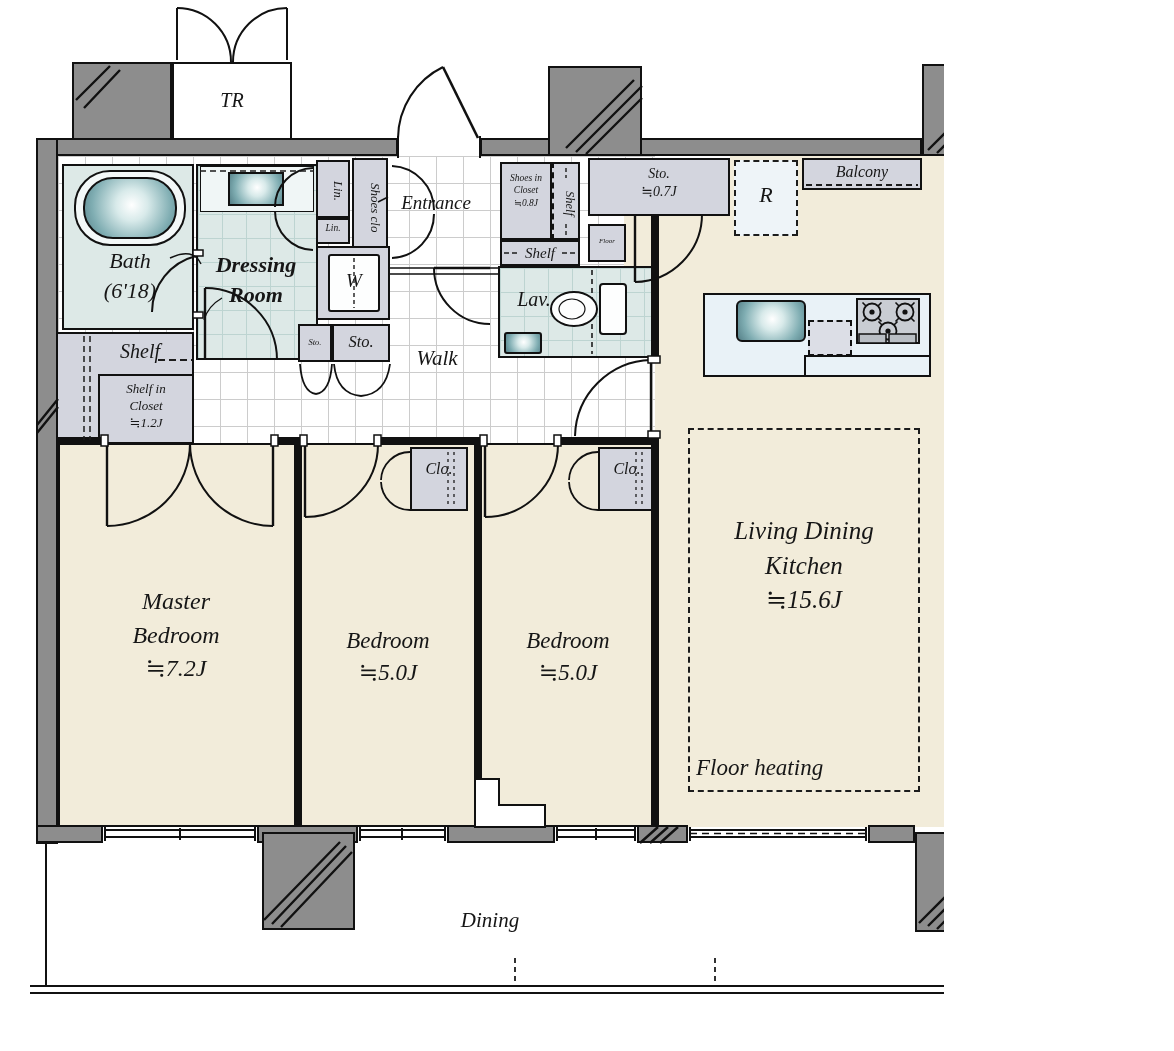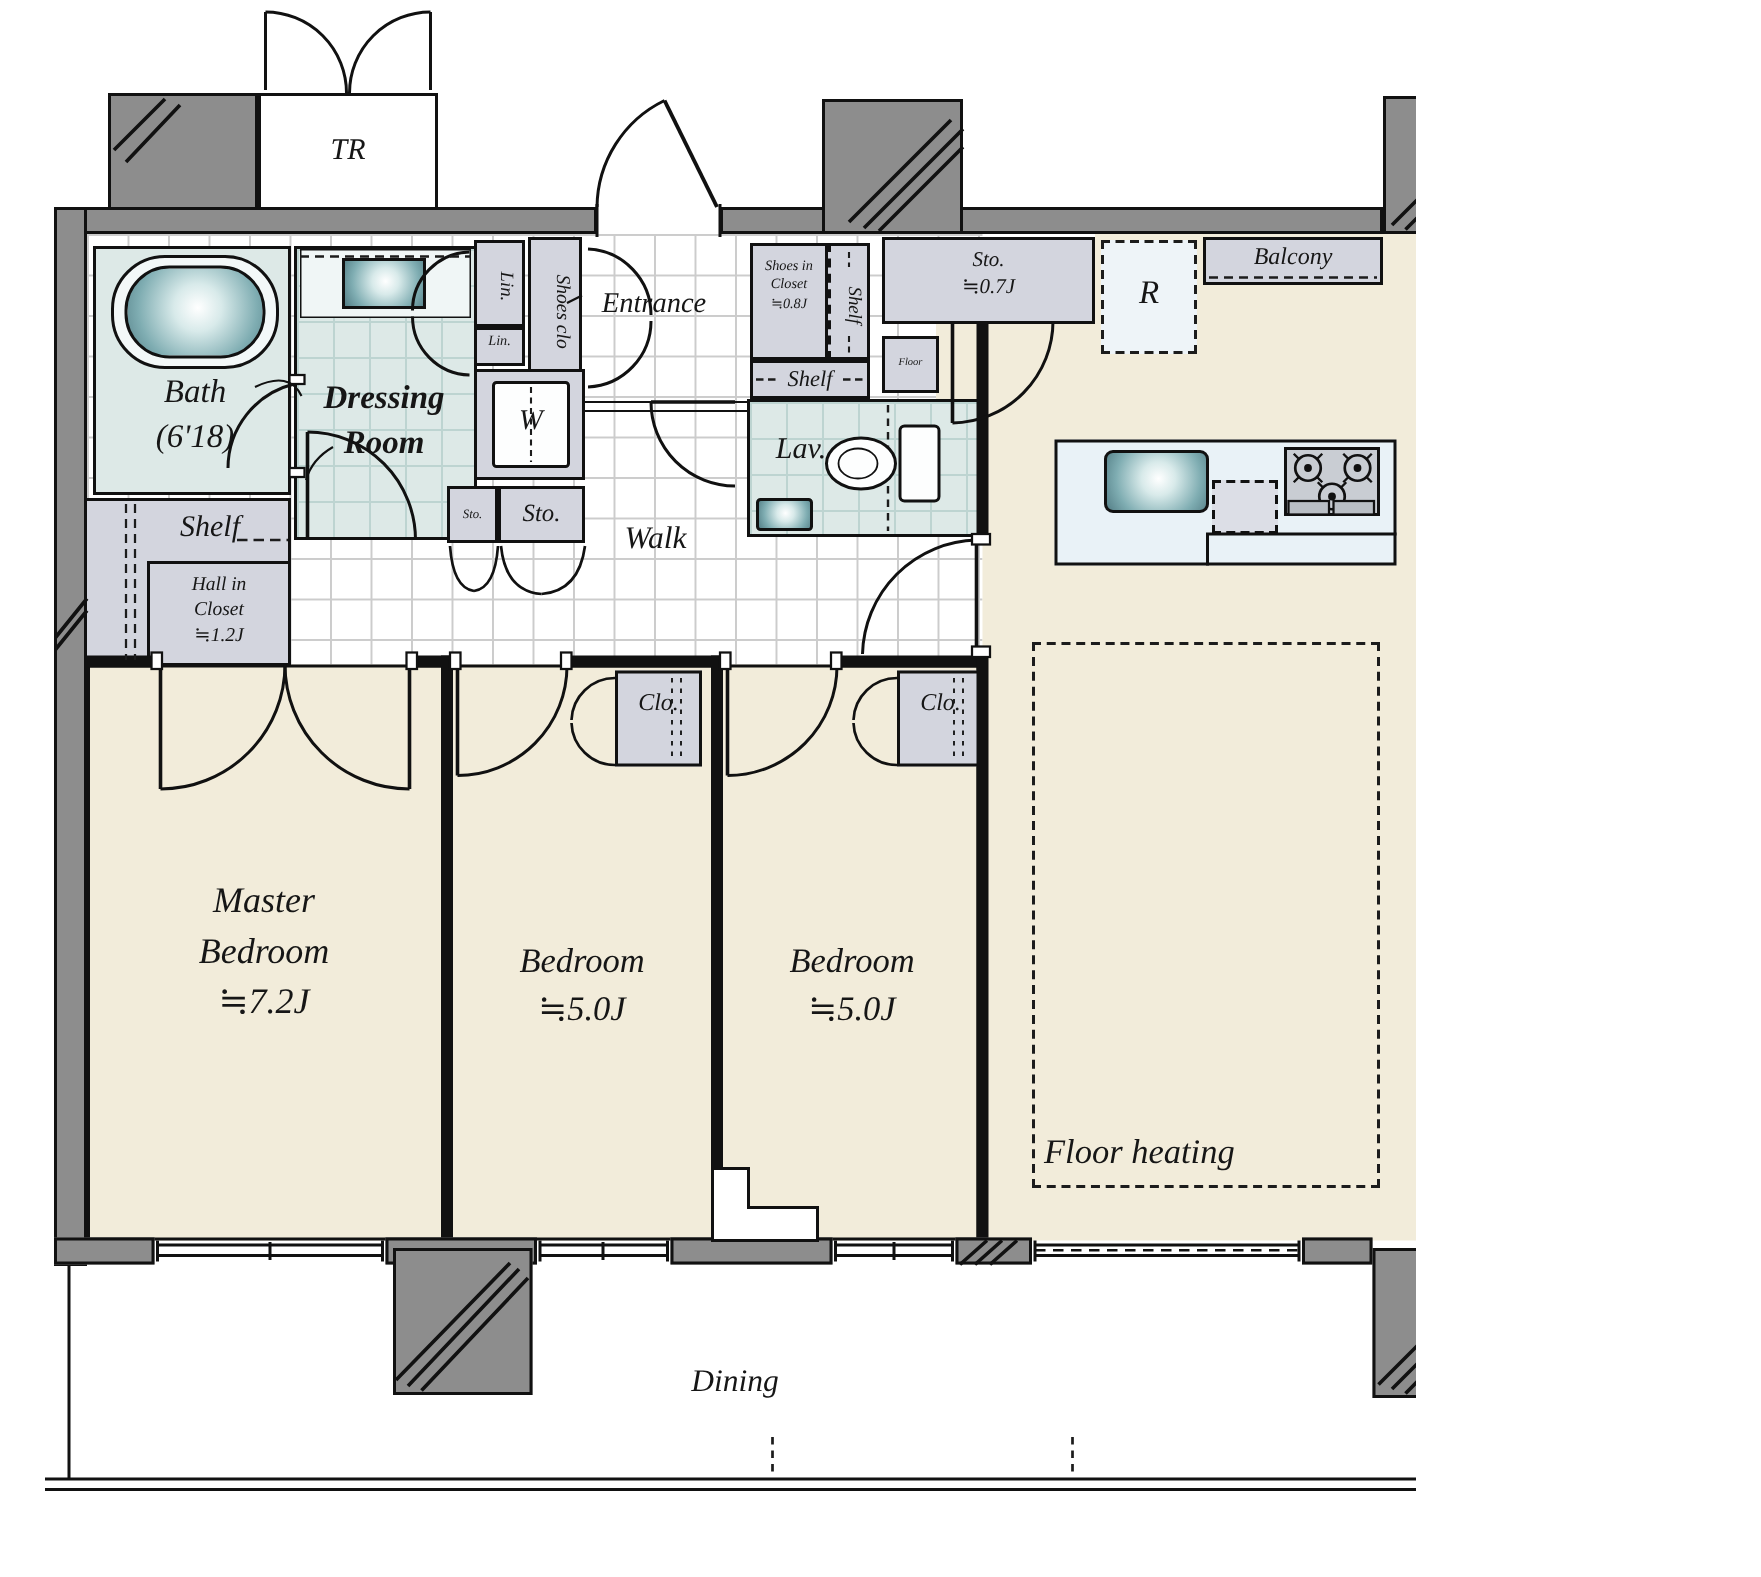--- a/index.html
+++ b/index.html
@@ -124,32 +124,35 @@
 ≒0.7J</div>
   <div class="lbl" style="left:588px;top:237px;width:38px;font-size:7px;">Floor</div>
   <div class="lbl" style="left:734px;top:180px;width:64px;font-size:22px;">R</div>
   <div class="lbl" style="left:802px;top:161px;width:120px;font-size:16px;">Balcony</div>
   <div class="lbl" style="left:494px;top:286px;width:80px;font-size:20px;">Lav.</div>
   <div class="lbl" style="left:328px;top:268px;width:52px;font-size:19px;">W</div>
   <div class="lbl" style="left:298px;top:337px;width:34px;font-size:8.5px;">Sto.</div>
   <div class="lbl" style="left:332px;top:331px;width:58px;font-size:16.5px;">Sto.</div>
   <div class="lbl" style="left:393px;top:344px;width:88px;font-size:21px;">Walk</div>
   <div class="lbl" style="left:90px;top:338px;width:100px;font-size:20px;">Shelf</div>
-  <div class="lbl" style="left:100px;top:381px;width:92px;font-size:13px;line-height:1.3;">Hall in
+  <div class="lbl" style="left:100px;top:381px;width:92px;font-size:13px;line-height:1.3;">Shelf in
 Closet
 ≒1.2J</div>
   <div class="lbl" style="left:76px;top:585px;width:200px;font-size:24px;line-height:1.4;">Master
 Bedroom
 ≒7.2J</div>
   <div class="lbl" style="left:288px;top:625px;width:200px;font-size:23px;line-height:1.4;">Bedroom
 ≒5.0J</div>
   <div class="lbl" style="left:468px;top:625px;width:200px;font-size:23px;line-height:1.4;">Bedroom
 ≒5.0J</div>
   <div class="lbl" style="left:410px;top:458px;width:58px;font-size:16px;">Clo.</div>
   <div class="lbl" style="left:598px;top:458px;width:58px;font-size:16px;">Clo.</div>
+  <div class="lbl" style="left:684px;top:514px;width:240px;font-size:25px;line-height:1.38;">Living Dining
+Kitchen
+≒15.6J</div>
   <div class="lbl" style="left:696px;top:752px;width:220px;font-size:23px;text-align:left;">Floor heating</div>
   <div class="lbl" style="left:498px;top:810px;width:30px;font-size:8.5px;">P</div>
   <div class="lbl" style="left:420px;top:906px;width:140px;font-size:21px;">Dining</div>
 
   <svg width="1174" height="1051" style="position:absolute;left:0;top:0;pointer-events:none;" xmlns="http://www.w3.org/2000/svg">
     <defs>
       <g id="burner">
         <circle r="8.5" fill="none" stroke="#111" stroke-width="1.8"></circle>
         <circle r="2.6" fill="#111"></circle>
         <path d="M-6,-6 L-9.5,-9.5 M6,-6 L9.5,-9.5 M-6,6 L-9.5,9.5 M6,6 L9.5,9.5" stroke="#111" stroke-width="1.6"></path>

